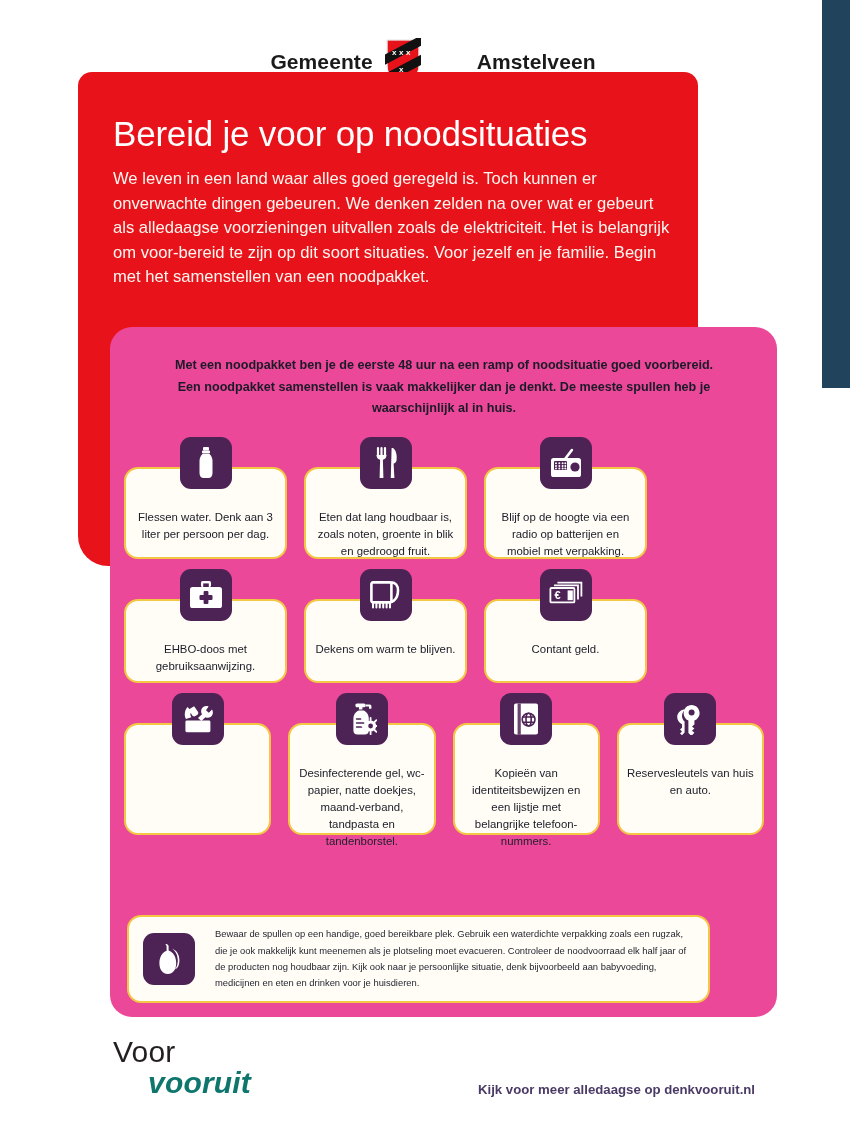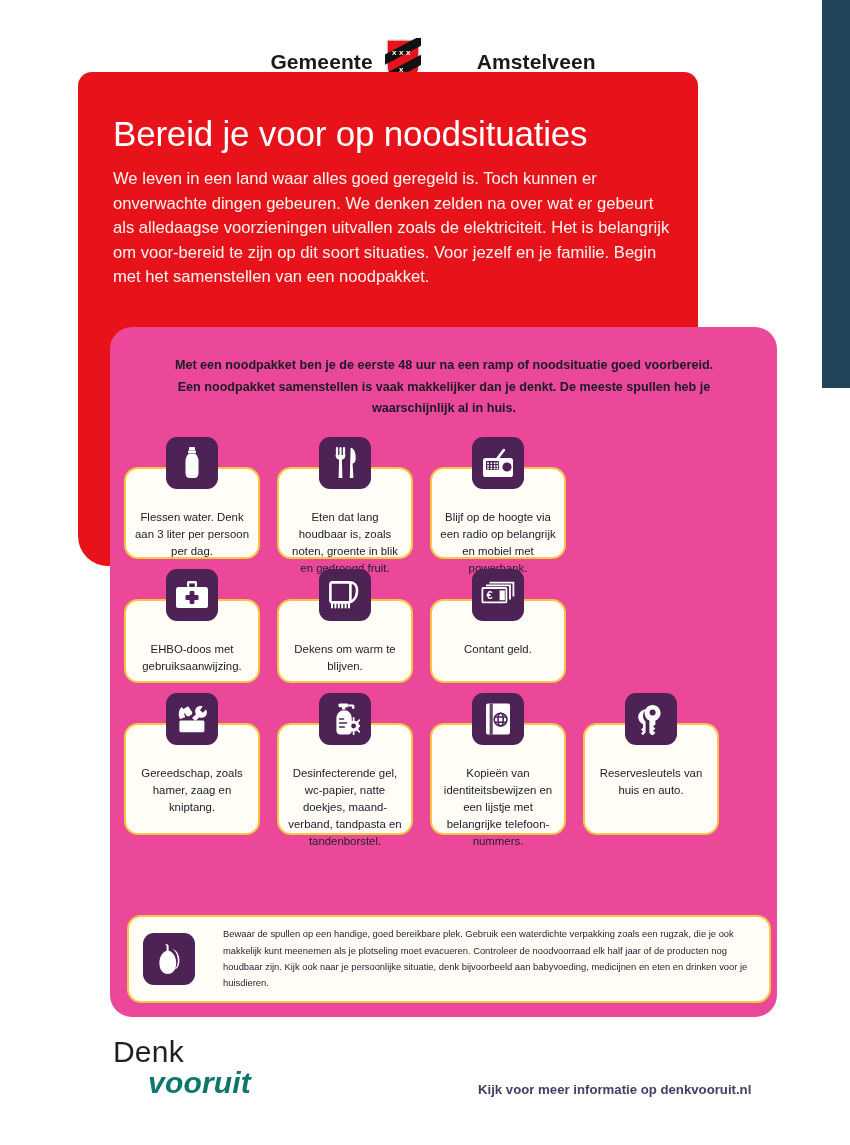--- a/index.html
+++ b/index.html
@@ -113,21 +113,21 @@
     width: 640px;
   }
   .grid-row {
     display: flex;
     gap: 17px;
     margin-bottom: 8px;
     align-items: flex-start;
   }
   .card {
     position: relative;
-    width: 136px;
+    width: 163px;
     box-sizing: border-box;
     padding: 40px 8px 12px;
     margin-top: 32px;
     background: #fffdf6;
     border: 2px solid #f2c744;
     border-radius: 14px;
     text-align: center;
     font-size: 11.4px;
     line-height: 17px;
     color: #20202c;
@@ -152,30 +152,30 @@
   
   .r1 .card { height: 92px; }
   .r2 .card { height: 84px; }
   .r3 .card { height: 112px; }
 
   
   .tip-box {
     position: absolute;
     left: 17px;
     top: 588px;
-    width: 644px;
+    width: 583px;
     box-sizing: border-box;
     height: 88px;
     background: #fffdf6;
     border: 2px solid #f2c744;
     border-radius: 14px;
     display: flex;
     align-items: center;
     padding: 8px 14px;
-    gap: 28px;
+    gap: 20px;
   }
   .tip-icon {
     flex: 0 0 auto;
     width: 52px;
     height: 52px;
     border-radius: 11px;
     background: #4d2255;
     display: flex;
     align-items: center;
     justify-content: center;
@@ -299,21 +299,21 @@
                 <circle cx="10.3" cy="18" r="1"></circle>
                 <circle cx="13.6" cy="18" r="1"></circle>
                 <circle cx="16.3" cy="18" r="1"></circle>
                 <circle cx="7" cy="20.6" r="1"></circle>
                 <circle cx="10.3" cy="20.6" r="1"></circle>
                 <circle cx="13.6" cy="20.6" r="1"></circle>
                 <circle cx="16.3" cy="20.6" r="1"></circle>
               </g>
             </svg>
         </span>
-        <span class="card-text">Blijf op de hoogte via een radio op belangrijk en mobiel met powerbank.</span>
+        <span class="card-text">Blijf op de hoogte via een radio op batterijen en mobiel met verpakking.</span>
       </div>
     </div>
 
     <div class="grid-row r2">
       <div class="card">
         <span class="icon-tile">
           <svg width="34" height="30" viewBox="0 0 34 30">
               <g fill="#ffffff">
                 <rect x="12" y="1" width="10" height="6" rx="1.6"></rect>
                 <rect x="1" y="7" width="32" height="21" rx="2.6"></rect>
@@ -362,21 +362,20 @@
         <span class="icon-tile">
           <svg width="34" height="30" viewBox="0 0 34 30">
               <g fill="#ffffff">
                 <path d="M5 15 C3 12 3.4 6 6.6 3 l4 4.6 c-1.6 1.6 -1.6 4 -.2 5.6 z"></path>
                 <path d="M12.6 2.2 l4.4 5 c1 1.2 .4 2.6 -.6 3.4 l-1.4 1.2 c-1 .8 -2.6 .8 -3.4 -.4 L7.6 6 z" transform="rotate(6 12 7)"></path>
                 <path d="M27.6 2.6 c-2.6 -1.2 -5.8 -.2 -7 2.4 c-.8 1.8 -.6 3.8 .4 5.2 L17 14 l3.4 3 l4 -3.8 c1.6 .8 3.6 .8 5.2 -.2 c2.4 -1.6 3 -5 1.4 -7.4 l-3.2 3.2 l-2.8 -2.6 z"></path>
                 <rect x="4.4" y="16.6" width="25" height="11.6" rx="1.4"></rect>
               </g>
             </svg>
         </span>
-        <span class="card-text">Gereedschap, zoals hamer, zaag en kniptang.</span>
       </div>
       <div class="card">
         <span class="icon-tile">
           <svg width="30" height="34" viewBox="0 0 30 34">
               <g fill="#ffffff">
                 <path d="M10 1.6 h7 c1 0 1.6 .8 1.6 1.8 c0 1 -.6 1.8 -1.6 1.8 h-1.6 v2.4 h-3.4 V5.2 H10 c-1 0 -1.6 -.8 -1.6 -1.8 C8.4 2.4 9 1.6 10 1.6z"></path>
                 <path d="M18.6 2.4 h4.2 c1 0 1.6 .8 1.6 1.8 v2.6 h-2.4 V4.6 h-3.4 z"></path>
                 <path d="M11.4 8.6 h5.6 c3 1.6 4.8 4.4 4.8 8 v12 c0 2.4 -1.6 4 -4 4 h-7.4 c-2.4 0 -4 -1.6 -4 -4 v-12 c0 -3.6 1.8 -6.4 5 -8z"></path>
               </g>
               <g stroke="#4d2255" stroke-width="1.6" stroke-linecap="round">
@@ -435,17 +434,17 @@
             <path d="M16.6 6.6 c3.8 2 6.2 6.6 6.2 12 c0 3.6 -1 6.6 -2.8 8.6 c2.6 -.6 4.4 -4 4.4 -8.8 c0 -5.6 -2.8 -10.4 -7.8 -11.8z"></path>
           </g>
         </svg>
     </span>
     <span class="tip-text">Bewaar de spullen op een handige, goed bereikbare plek. Gebruik een waterdichte verpakking zoals een rugzak, die je ook makkelijk kunt meenemen als je plotseling moet evacueren. Controleer de noodvoorraad elk half jaar of de producten nog houdbaar zijn. Kijk ook naar je persoonlijke situatie, denk bijvoorbeeld aan babyvoeding, medicijnen en eten en drinken voor je huisdieren.</span>
   </div>
 
 </div>
 
 <div class="denk-logo">
-  <div class="denk-line1">Denk</div>
+  <div class="denk-line1">Voor</div>
   <div class="denk-line2">vooruit</div>
 </div>
 
-<div class="footer-link">Kijk voor meer informatie op denkvooruit.nl</div>
+<div class="footer-link">Kijk voor meer alledaagse op denkvooruit.nl</div>
 
 </body></html>

